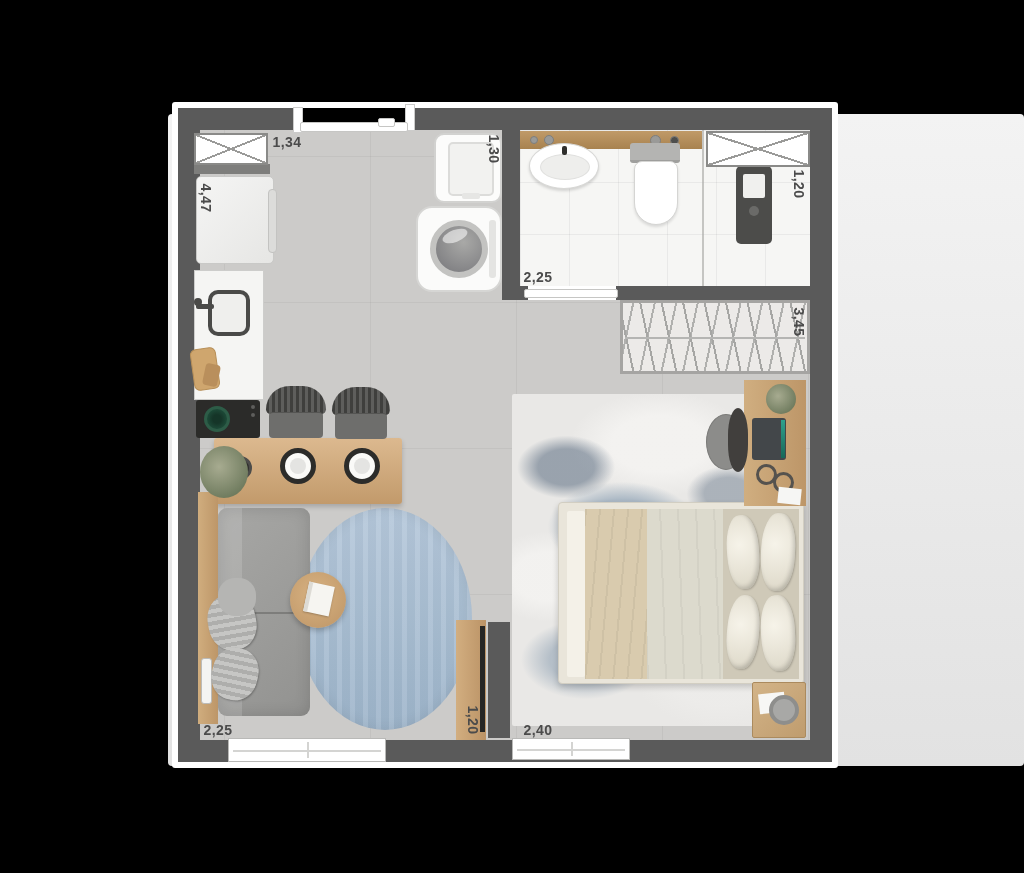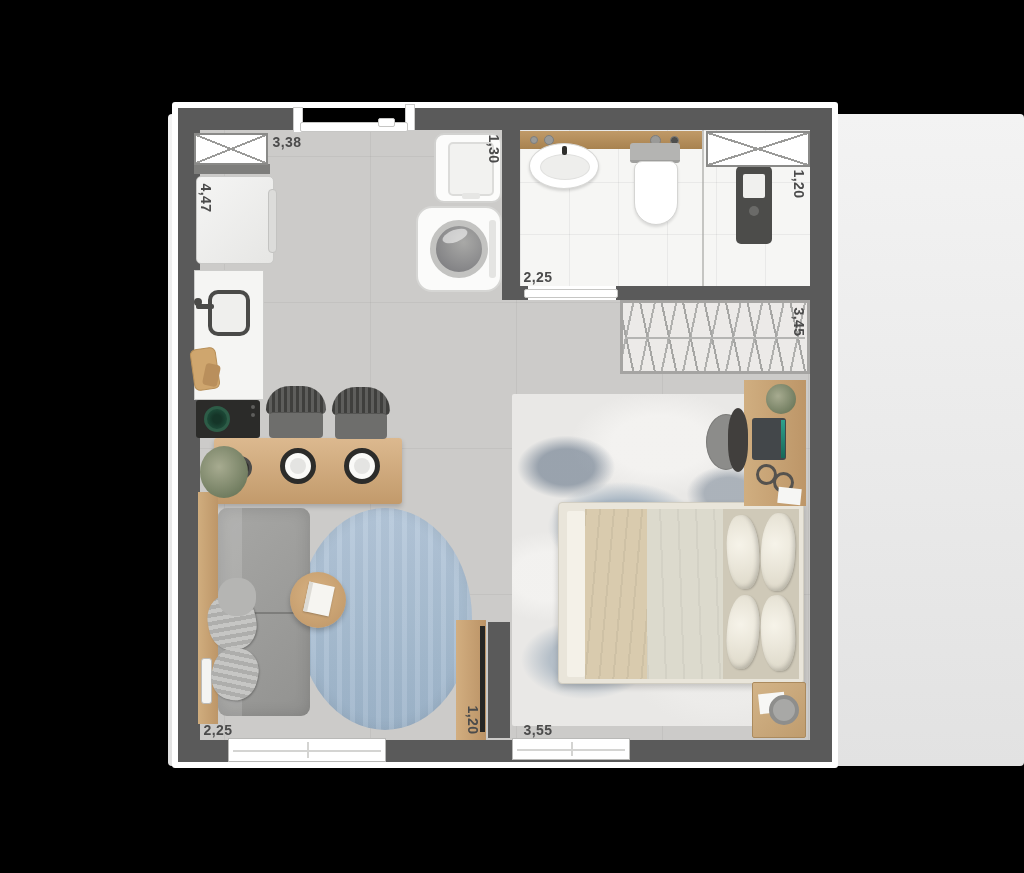--- a/index.html
+++ b/index.html
@@ -225,22 +225,22 @@
   </div>
   <div class="abs" id="desk"></div>
   <div class="abs plantblob" style="left:594px;top:282px;width:30px;height:30px"></div>
   <div class="abs" id="laptop"></div>
   <div class="abs" id="deskdecor"></div>
   <div class="abs" id="deskpaper"></div>
   <div class="abs" id="chair-seat"></div>
   <div class="abs" id="chair-back"></div>
   <div class="abs" id="nightstand"></div>
 
-  <div class="abs lbl" style="left:115px;top:40px">3,38</div>
+  <div class="abs lbl" style="left:115px;top:40px">1,34</div>
   <div class="abs lbl v" style="left:34px;top:96px">4,47</div>
   <div class="abs lbl v" style="left:322px;top:47px">1,30</div>
   <div class="abs lbl" style="left:366px;top:175px">2,25</div>
   <div class="abs lbl v" style="left:627px;top:82px">1,20</div>
   <div class="abs lbl v" style="left:627px;top:220px">3,45</div>
   <div class="abs lbl" style="left:46px;top:628px">2,25</div>
   <div class="abs lbl v" style="left:301px;top:618px">1,20</div>
-  <div class="abs lbl" style="left:366px;top:628px">3,55</div>
+  <div class="abs lbl" style="left:366px;top:628px">2,40</div>
 </div>
 
 </body></html>

